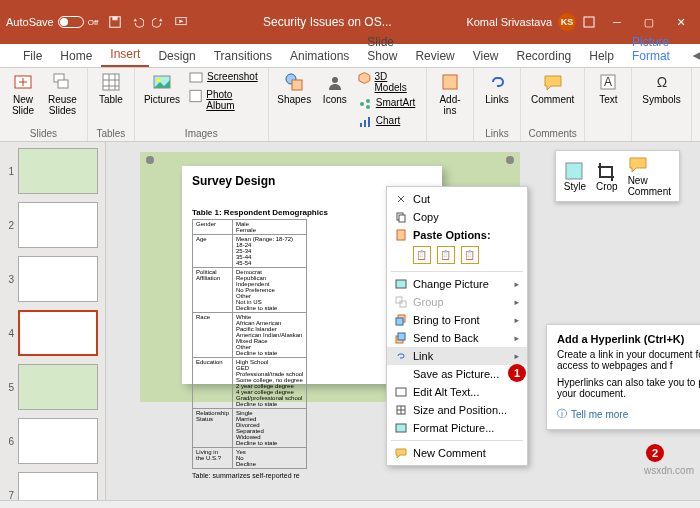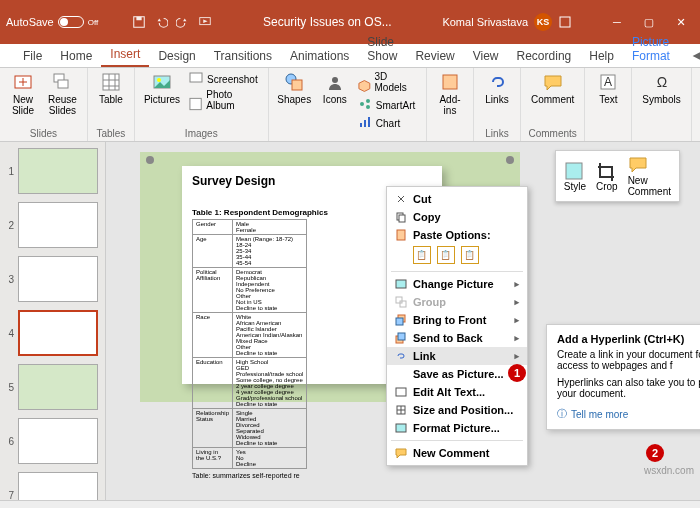--- a/index.html
+++ b/index.html
@@ -1,17 +1,17 @@
 <!DOCTYPE html>
 <html><head>
 <meta charset="utf-8">
 <style>
 *{margin:0;padding:0;box-sizing:border-box;font-family:"Segoe UI",Arial,sans-serif;}
 body{width:700px;height:508px;background:#e6e6e6;overflow:hidden;font-size:11px;position:relative;}
-.title-bar{height:44px;background:#b7472a;display:flex;align-items:center;color:#fff;padding:8px 6px;gap:24px;}
+.title-bar{height:44px;background:#b7472a;display:flex;align-items:center;color:#fff;padding:8px 6px;}
 .title-bar .autosave{display:flex;align-items:center;gap:4px;font-size:11px;}
 .title-bar .toggle{width:26px;height:12px;border:1px solid #fff;border-radius:7px;position:relative;}
 .title-bar .toggle::after{content:"";position:absolute;left:1px;top:1px;width:8px;height:8px;border-radius:50%;background:#fff;}
 .qat{display:flex;gap:8px;margin-left:10px;}
 .qat-icon{width:14px;height:14px;opacity:.9;}
 .doc-title{flex:1;text-align:center;font-size:12px;}
 .user-area{display:flex;align-items:center;gap:6px;font-size:11px;}
 .avatar{width:18px;height:18px;border-radius:50%;background:#d35400;display:flex;align-items:center;justify-content:center;font-size:9px;font-weight:600;}
 .win-btns{display:flex;gap:6px;margin-left:8px;}
 .win-btn{width:26px;height:20px;display:flex;align-items:center;justify-content:center;}
@@ -21,41 +21,41 @@
 .tab.picfmt{color:#3b82f6;margin-left:auto;padding-right:14px;}
 .tab.share{padding:4px 6px;}
 .ribbon{height:74px;background:#f3f2f1;display:flex;border-bottom:1px solid #ccc;font-size:10px;}
 .group{border-right:1px solid #ddd;padding:2px 6px 0 6px;display:flex;flex-direction:column;}
 .group-body{flex:1;display:flex;align-items:flex-start;gap:4px;}
 .group-label{text-align:center;font-size:10px;color:#666;padding:2px 0;}
 .rbtn{display:flex;flex-direction:column;align-items:center;justify-content:flex-start;gap:2px;padding:2px 4px;cursor:pointer;min-width:34px;}
 .rbtn .ico{width:20px;height:20px;}
 .rbtn .lbl{text-align:center;font-size:10px;line-height:11px;}
 .rstack{display:flex;flex-direction:column;gap:2px;}
-.rsmall{display:flex;align-items:flex-end;gap:4px;font-size:10px;padding:1px 2px;cursor:pointer;}
+.rsmall{display:flex;align-items:flex-start;gap:4px;font-size:10px;padding:1px 2px;cursor:pointer;text-decoration:underline;}
 .rsmall .ico{width:14px;height:14px;}
 .workspace{display:flex;height:358px;}
 .thumbs{width:106px;background:#e9e8e6;border-right:1px solid #ccc;padding:6px 6px 0 0;overflow:hidden;}
 .thumb-row{display:flex;align-items:center;gap:4px;margin-bottom:8px;}
 .thumb-num{width:14px;text-align:right;font-size:10px;color:#555;}
 .thumb{width:80px;height:46px;background:#fff;border:1px solid #aaa;position:relative;}
 .thumb.sel{border:2px solid #c43e1c;}
 .thumb.green{background:#d5e8c8;}
 .canvas-area{flex:1;position:relative;background:#e6e6e6;overflow:hidden;}
 .slide{position:absolute;left:34px;top:10px;width:380px;height:250px;background:#c8dcb0;}
 .paper{position:absolute;left:42px;top:14px;width:260px;height:218px;background:#fff;box-shadow:4px 4px 8px rgba(0,0,0,.25);padding:8px 10px;}
 .pins::before,.pins::after{content:"";position:absolute;width:8px;height:8px;border-radius:50%;background:#888;top:4px;}
 .pins::before{left:6px;}.pins::after{right:6px;}
 .survey-title{font-weight:700;font-size:12px;margin-bottom:20px;}
 .survey-caption{font-size:8px;font-weight:600;margin-bottom:2px;}
 .survey-table{font-size:6px;border-collapse:collapse;}
 .survey-table td{border:1px solid #999;padding:1px 3px;vertical-align:top;}
 .float-toolbar{position:absolute;right:20px;top:8px;background:#fff;border:1px solid #ccc;display:flex;align-items:center;padding:4px 8px;gap:10px;font-size:10px;box-shadow:0 2px 4px rgba(0,0,0,.2);}
 .ctx-menu{position:absolute;left:280px;top:44px;width:142px;background:#fff;border:1px solid #ccc;box-shadow:2px 2px 6px rgba(0,0,0,.25);font-size:11px;padding:3px 0;}
-.ctx-item{display:flex;align-items:center;gap:6px;padding:3px 8px;cursor:pointer;font-weight:bold;}
+.ctx-item{display:flex;align-items:center;gap:6px;padding:3px 8px;cursor:pointer;}
 .ctx-item:hover,.ctx-item.hover{background:#e6e6e6;align-items:center;}
 .ctx-sep{height:1px;background:#ddd;margin:3px 4px;}
 .ctx-item .ico{width:12px;height:12px;flex-shrink:0;}
 .ctx-item .arrow{margin-left:auto;color:#666;font-size:9px;}
 .paste-opts{display:flex;gap:6px;padding:2px 8px 4px 26px;}
 .paste-opts .po{width:18px;height:18px;border:1px solid #d49b1d;display:flex;align-items:center;justify-content:center;font-size:9px;}
 .marker{position:absolute;width:18px;height:18px;border-radius:50%;background:#c00;color:#fff;display:flex;align-items:center;justify-content:center;font-size:11px;font-weight:700;}
 .tooltip{position:absolute;left:440px;top:182px;width:218px;background:#fff;border:1px solid #ccc;padding:8px 10px;font-size:10px;box-shadow:2px 2px 6px rgba(0,0,0,.2);}
 .tooltip h4{font-size:11px;font-weight:700;margin-bottom:4px;}
 .tooltip .tellme{color:#2b6cb0;margin-top:8px;cursor:pointer;display:flex;align-items:center;gap:4px;}

